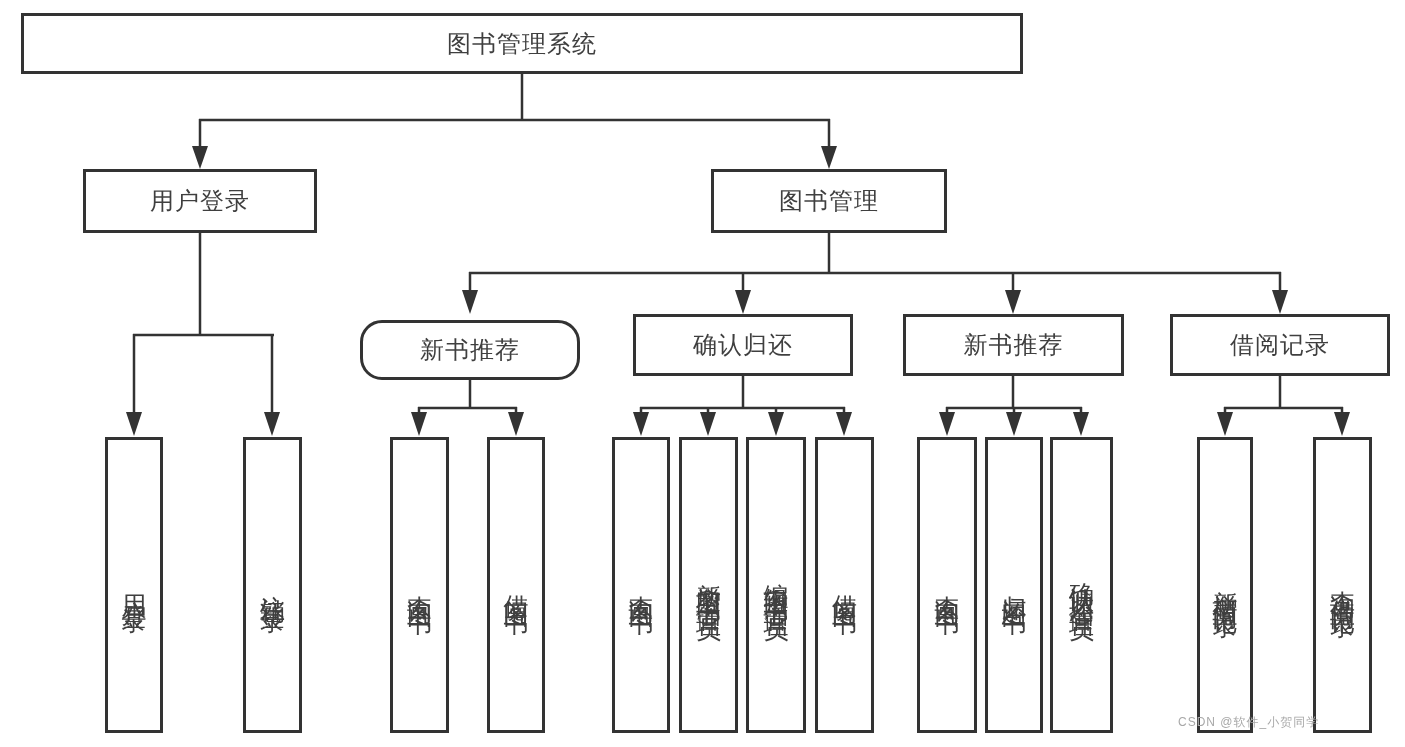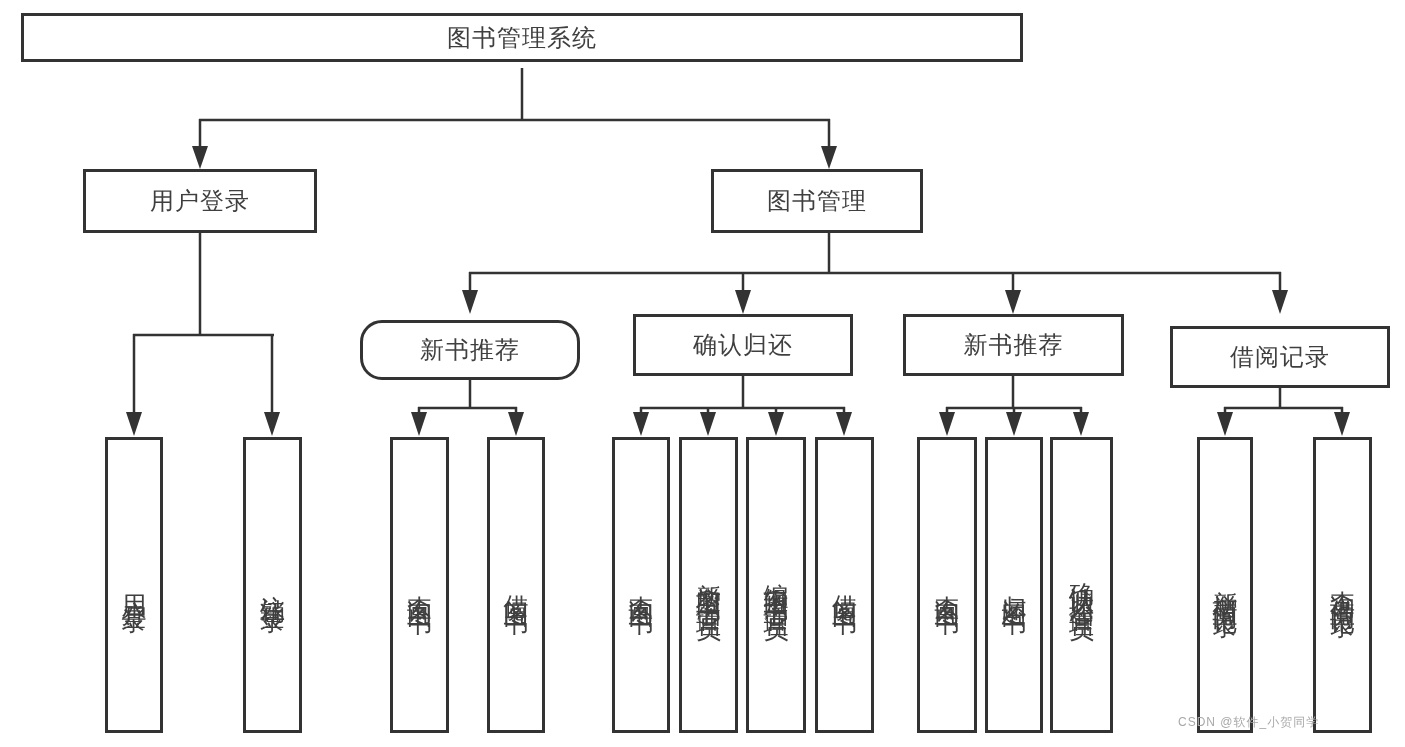--- a/index.html
+++ b/index.html
@@ -110,41 +110,41 @@
     <polygon points="1073,412 1089,412 1081,436"></polygon>
 
     <line x1="1280" y1="376" x2="1280" y2="409"></line>
     <line x1="1224" y1="408" x2="1343" y2="408"></line>
     <line x1="1225" y1="407" x2="1225" y2="414"></line>
     <polygon points="1217,412 1233,412 1225,436"></polygon>
     <line x1="1342" y1="407" x2="1342" y2="414"></line>
     <polygon points="1334,412 1350,412 1342,436"></polygon>
   </svg>
 
-  <div class="box box-h" style="left:21px;top:13px;width:1002px;height:49px;">
+  <div class="box box-h" style="left:21px;top:13px;width:1002px;height:61px;">
     <span class="lbl">图书管理系统</span>
   </div>
 
   <div class="box box-h" style="left:83px;top:169px;width:234px;height:64px;">
     <span class="lbl">用户登录</span>
   </div>
-  <div class="box box-h" style="left:711px;top:169px;width:212px;height:64px;">
+  <div class="box box-h" style="left:711px;top:169px;width:236px;height:64px;">
     <span class="lbl">图书管理</span>
   </div>
 
   <div class="box box-h" style="left:360px;top:320px;width:220px;height:60px;border-radius:22px;">
     <span class="lbl">新书推荐</span>
   </div>
   <div class="box box-h" style="left:633px;top:314px;width:220px;height:62px;">
     <span class="lbl">确认归还</span>
   </div>
   <div class="box box-h" style="left:903px;top:314px;width:221px;height:62px;">
     <span class="lbl">新书推荐</span>
   </div>
-  <div class="box box-h" style="left:1170px;top:314px;width:220px;height:62px;margin-top:12px;">
+  <div class="box box-h" style="left:1170px;top:314px;width:220px;height:62px;">
     <span class="lbl">借阅记录</span>
   </div>
 
   <div class="box box-v" style="left:105px;top:437px;width:58px;height:296px;">
     <span class="lbl">用户登录</span>
   </div>
   <div class="box box-v" style="left:243px;top:437px;width:59px;height:296px;">
     <span class="lbl">注销登录</span>
   </div>
 

